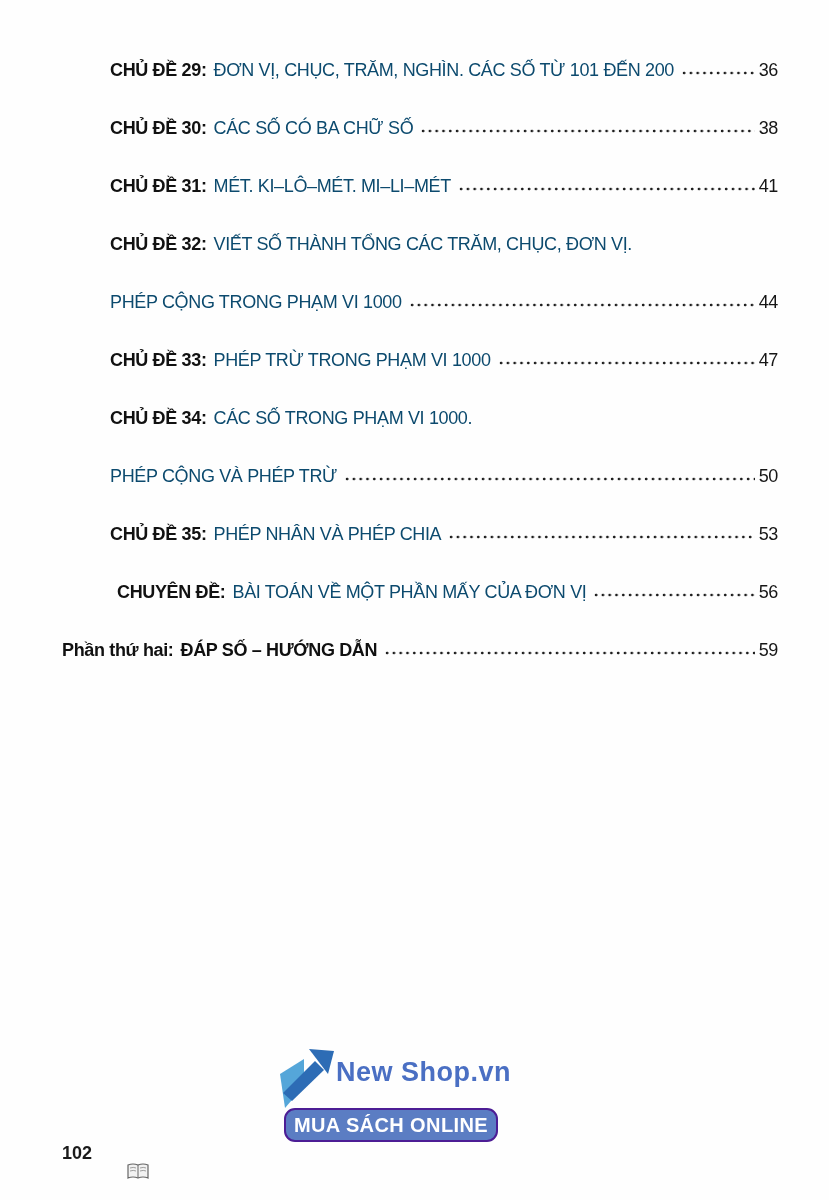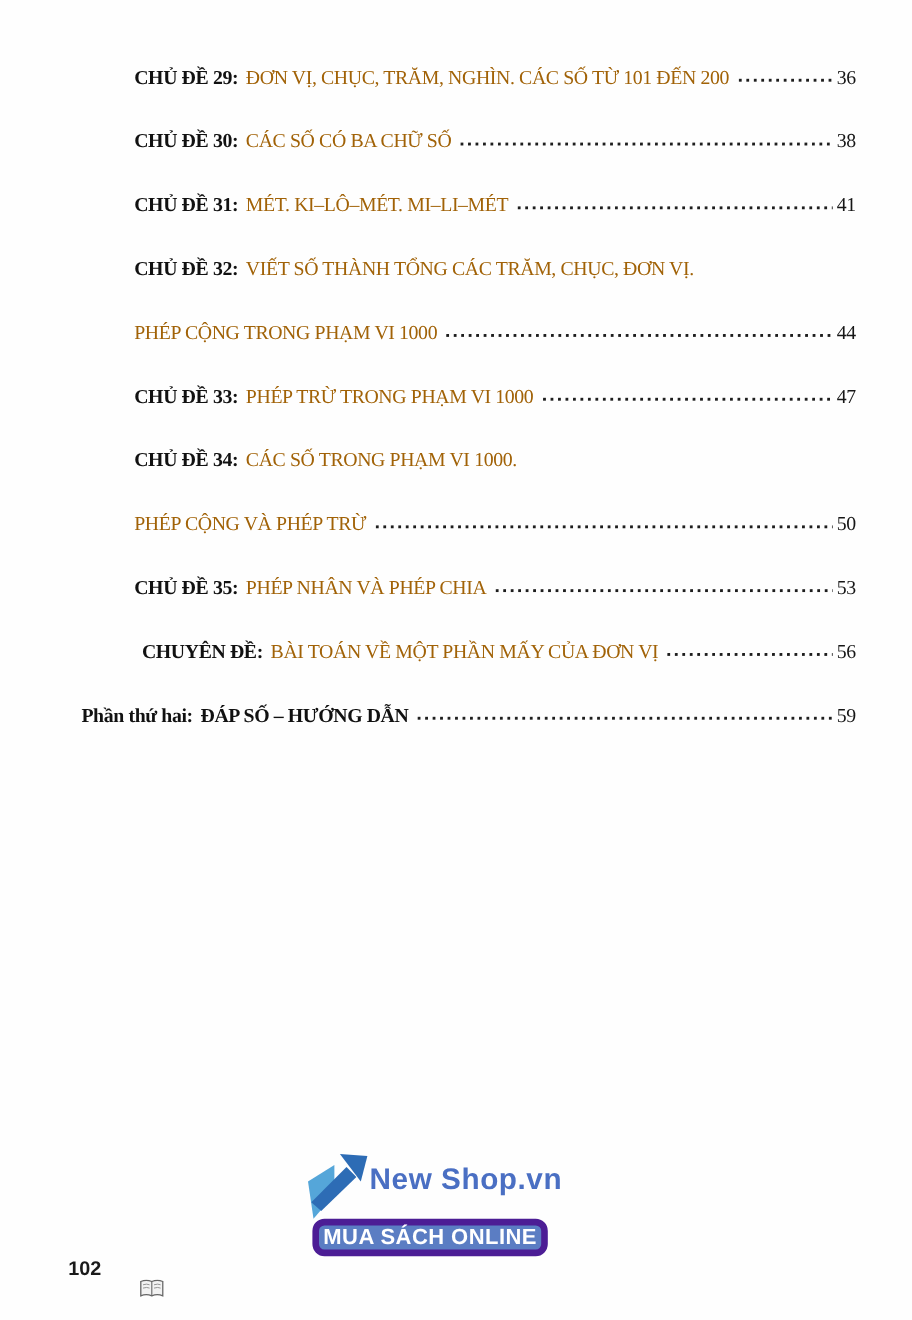--- a/index.html
+++ b/index.html
@@ -5,31 +5,31 @@
   html,body{margin:0;padding:0;}
   body{
     width:829px;height:1200px;position:relative;overflow:hidden;
     background:#ffffff;
     font-family:"Liberation Sans",sans-serif;
     color:#1c1c1c;
   }
   .page{position:absolute;inset:0;background:#fefefe;}
 
   
-  .toc{position:absolute;top:42px;left:12px;right:0;font-family:Liberation Serif, serif;}
+  .toc{position:absolute;top:42px;left:0;right:0;}
   .toc-row{
     display:flex;align-items:baseline;
     height:58px;box-sizing:border-box;
     padding:16px 51px 0 110px;
     font-size:18px;line-height:24px;
     letter-spacing:-0.35px;
     white-space:pre;
   }
   .toc-row .label{font-weight:bold;margin-right:7px;color:#111;}
-  .toc-row .title{color:#a16207;}
+  .toc-row .title{color:#0c4a6e;}
   .toc-row .dots{
     flex:1 1 auto;min-width:10px;height:7px;
     margin:0 4px 0 7px;
     align-self:baseline;display:inline-block;
     background-image:radial-gradient(circle at 3px 4px,#1d1d1d 1.25px,transparent 1.65px);
     background-size:6.8px 7px;background-repeat:repeat-x;
   }
   .toc-row .pagenum{color:#161616;}
   .toc-row.indent{}
   .toc-row.chuyen{padding-left:117px;}
@@ -49,21 +49,21 @@
   .watermark{position:absolute;left:276px;top:1044px;width:240px;height:110px;z-index:4;}
   .wm-arrow{position:absolute;left:2px;top:4px;width:58px;height:64px;}
   .wm-brand{
     position:absolute;left:60px;top:13px;
     font-size:27px;font-weight:bold;letter-spacing:0.5px;
     color:var(--brand-blue,#4a6fc3);white-space:pre;
   }
   .wm-button{
     position:absolute;left:8px;top:64px;width:214px;height:34px;
     background:var(--button-bg,#5b7dc3);
-    border:6px solid #4c1d95;border-radius:11px;
+    border:2px solid #4c1d95;border-radius:11px;
     display:flex;align-items:center;justify-content:center;
     color:#ffffff;font-weight:bold;font-size:20px;letter-spacing:0.4px;
     white-space:pre;box-sizing:border-box;
   }
 </style>
 </head>
 <body>
 
 <div class="page">
 

